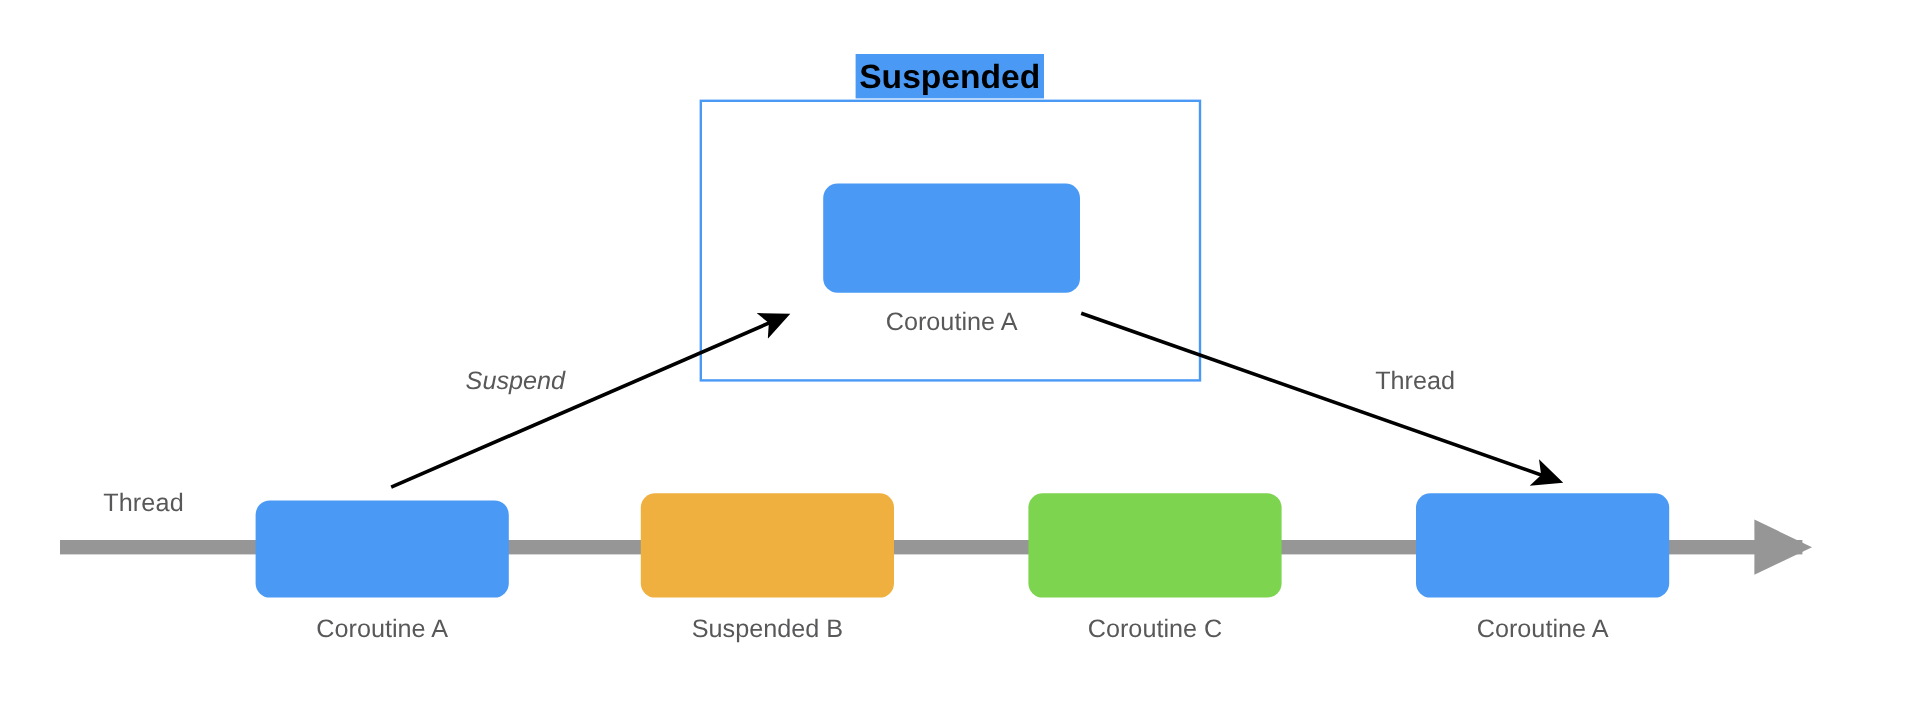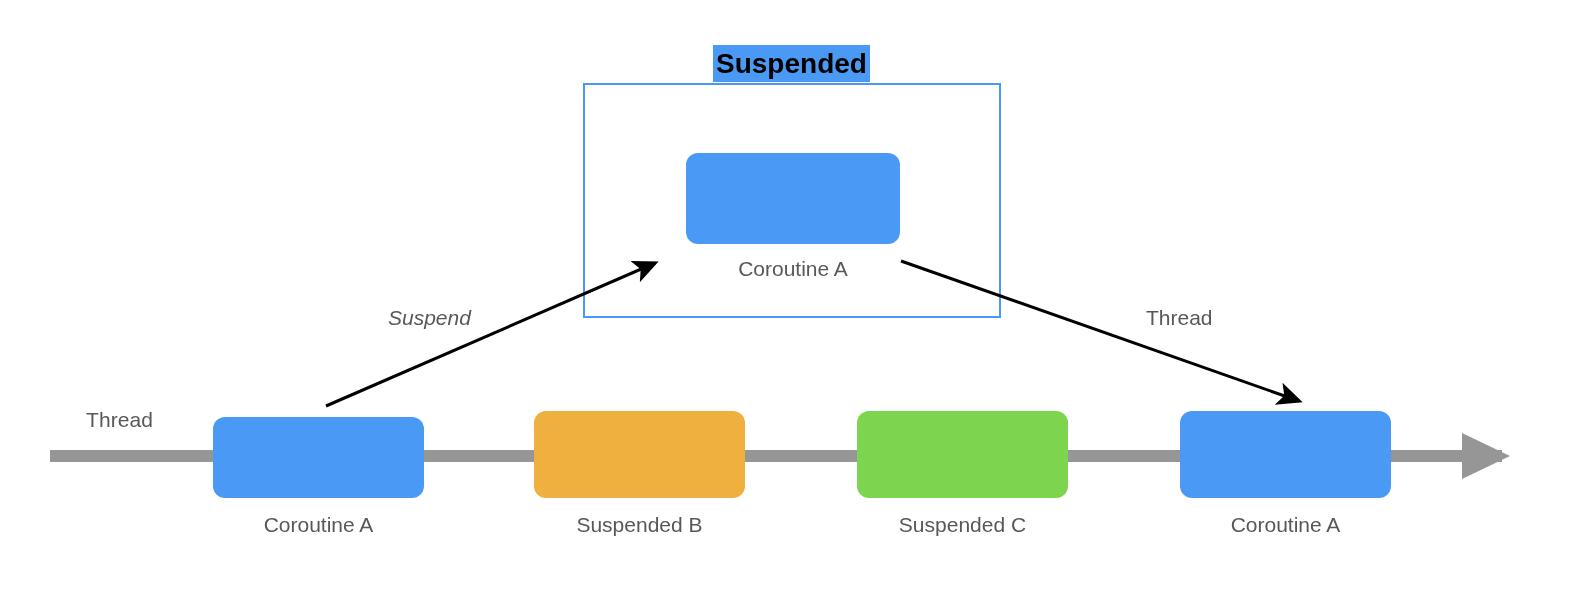--- a/index.html
+++ b/index.html
@@ -133,21 +133,21 @@
   <div class="thread-arrowhead" style="border-left-color: rgb(150, 150, 150);"></div>
   <div class="thread-label">Thread</div>
 
   <div class="block" id="blk0" style="left: 213px; top: 417px; width: 211px; height: 81px; background: rgb(74, 154, 245);"></div>
   <div class="block-label" id="blk0lbl" style="left:213px; top:513px; width:211px;">Coroutine A</div>
 
   <div class="block" id="blk1" style="left: 534px; top: 411px; width: 211px; height: 87px; background: rgb(240, 176, 63);"></div>
   <div class="block-label" id="blk1lbl" style="left:534px; top:513px; width:211px;">Suspended B</div>
 
   <div class="block" id="blk2" style="left: 857px; top: 411px; width: 211px; height: 87px; background: rgb(125, 212, 79);"></div>
-  <div class="block-label" id="blk2lbl" style="left:857px; top:513px; width:211px;">Suspended C</div>
+  <div class="block-label" id="blk2lbl" style="left:857px; top:513px; width:211px;">Coroutine C</div>
 
   <div class="block" id="blk3" style="left: 1180px; top: 411px; width: 211px; height: 87px; background: rgb(74, 154, 245);"></div>
   <div class="block-label" id="blk3lbl" style="left:1180px; top:513px; width:211px;">Coroutine A</div>
 
   <div class="suspended-box" style="border-color: rgb(74, 154, 245);"></div>
   <div class="suspended-title">Suspended</div>
   <div class="suspended-block" id="suspblk" style="background: rgb(74, 154, 245);"></div>
   <div class="suspended-block-label">Coroutine A</div>
 
   <svg class="arrow-layer" viewBox="0 0 1596 600">

